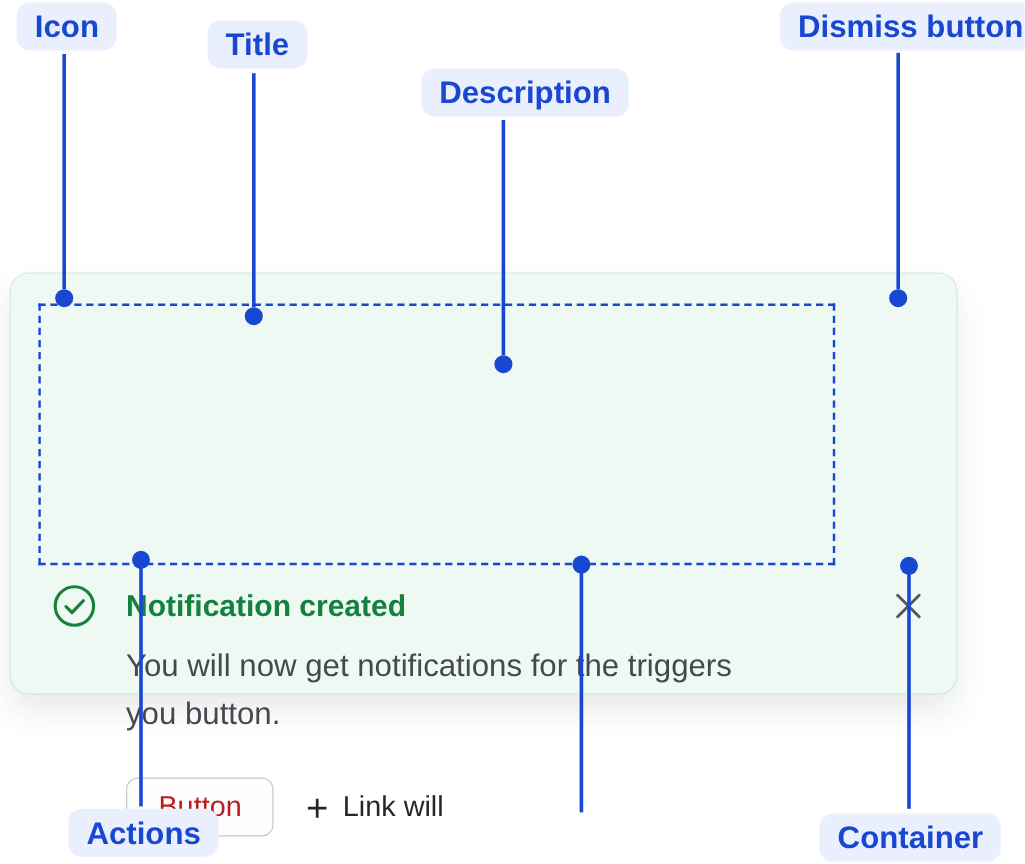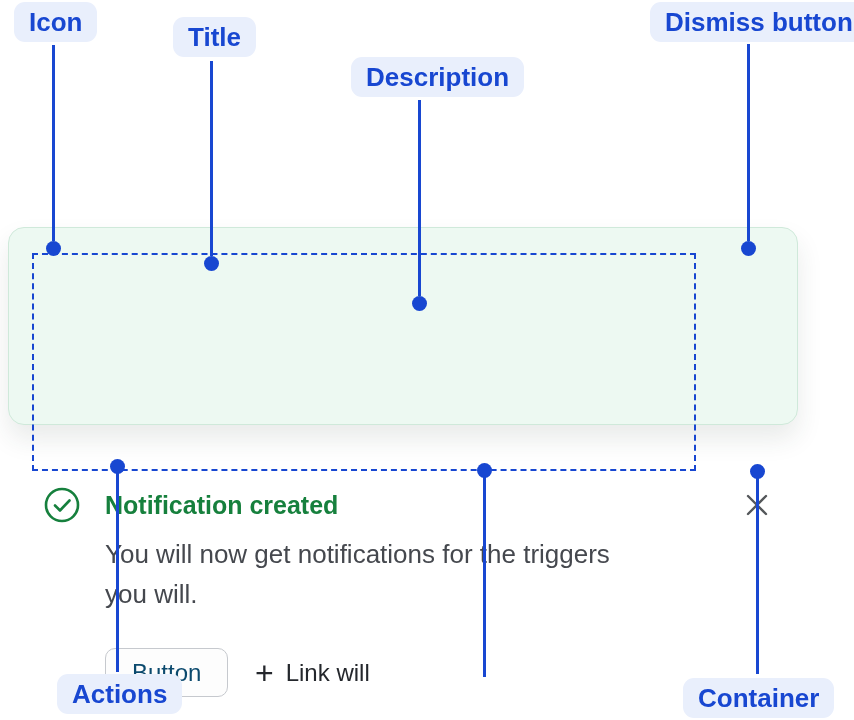--- a/index.html
+++ b/index.html
@@ -12,21 +12,21 @@
     position:absolute;display:inline-block;
     background:#e9effc;color:#1847d1;
     font-size:26px;font-weight:700;line-height:28px;
     padding:6px 15px;border-radius:11px;white-space:nowrap;
   }
   
   .line{position:absolute;width:3px;background:#1847d1;}
   .dot{position:absolute;width:15px;height:15px;border-radius:50%;background:#1847d1;}
   
   .card{
-    position:absolute;left:8px;top:227px;width:790px;height:198px;
+    position:absolute;left:8px;top:227px;width:790px;height:352px;
     background:#edf9f2;border:1px solid #cfe9da;border-radius:16px;
     box-shadow:0 14px 26px rgba(40,60,50,0.10);
     box-sizing:border-box;
   }
   .outline{
     position:absolute;left:32px;top:253px;width:660px;height:214px;
     border:2px dashed #1847d1;
   }
   .check-icon{position:absolute;left:35px;top:259px;}
   .toast-title{
@@ -34,21 +34,21 @@
     font-size:25px;font-weight:700;color:#16803d;line-height:32px;
   }
   .toast-desc{
     position:absolute;left:96px;top:306px;
     font-size:26px;font-weight:400;color:#45484e;line-height:40px;
   }
   .btn{
     position:absolute;left:96px;top:420px;height:49px;padding:0 26px;
     background:#fdfdfd;border:1px solid #c6c9ce;border-radius:10px;
     font-family:"Liberation Sans",sans-serif;
-    font-size:24px;color:#0c4a6e;cursor:pointer;
+    font-size:24px;color:#b91c1c;cursor:pointer;
   }
   .link{
     position:absolute;left:246px;top:428px;height:34px;
     display:flex;align-items:center;gap:12px;
     font-size:24px;color:#24272c;text-decoration:none;cursor:pointer;
   }
   .plus{font-size:32px;font-weight:400;line-height:32px;color:#24272c;}
   .dismiss{
     position:absolute;left:728px;top:257px;width:40px;height:40px;
     background:transparent;border:none;padding:0;cursor:pointer;
@@ -63,21 +63,21 @@
   <div class="card">
     <svg class="check-icon" width="36" height="36" viewBox="0 0 36 36" fill="none">
       <circle cx="18" cy="18" r="16" stroke="#16803d" stroke-width="2.6"></circle>
       <path d="M11 18.5 L16 23.5 L25.5 13.5" stroke="#16803d" stroke-width="2.6" stroke-linecap="round" stroke-linejoin="round" fill="none"></path>
     </svg>
 
     <div class="toast-title">Notification created</div>
 
     <div class="toast-desc">
       <span>You will now get notifications for the triggers</span><br>
-      <span>you will.</span>
+      <span>you button.</span>
     </div>
 
     <button class="btn">Button</button>
 
     <a class="link">
       <span class="plus">+</span>
       <span>Link will</span>
     </a>
 
     <button class="dismiss">

